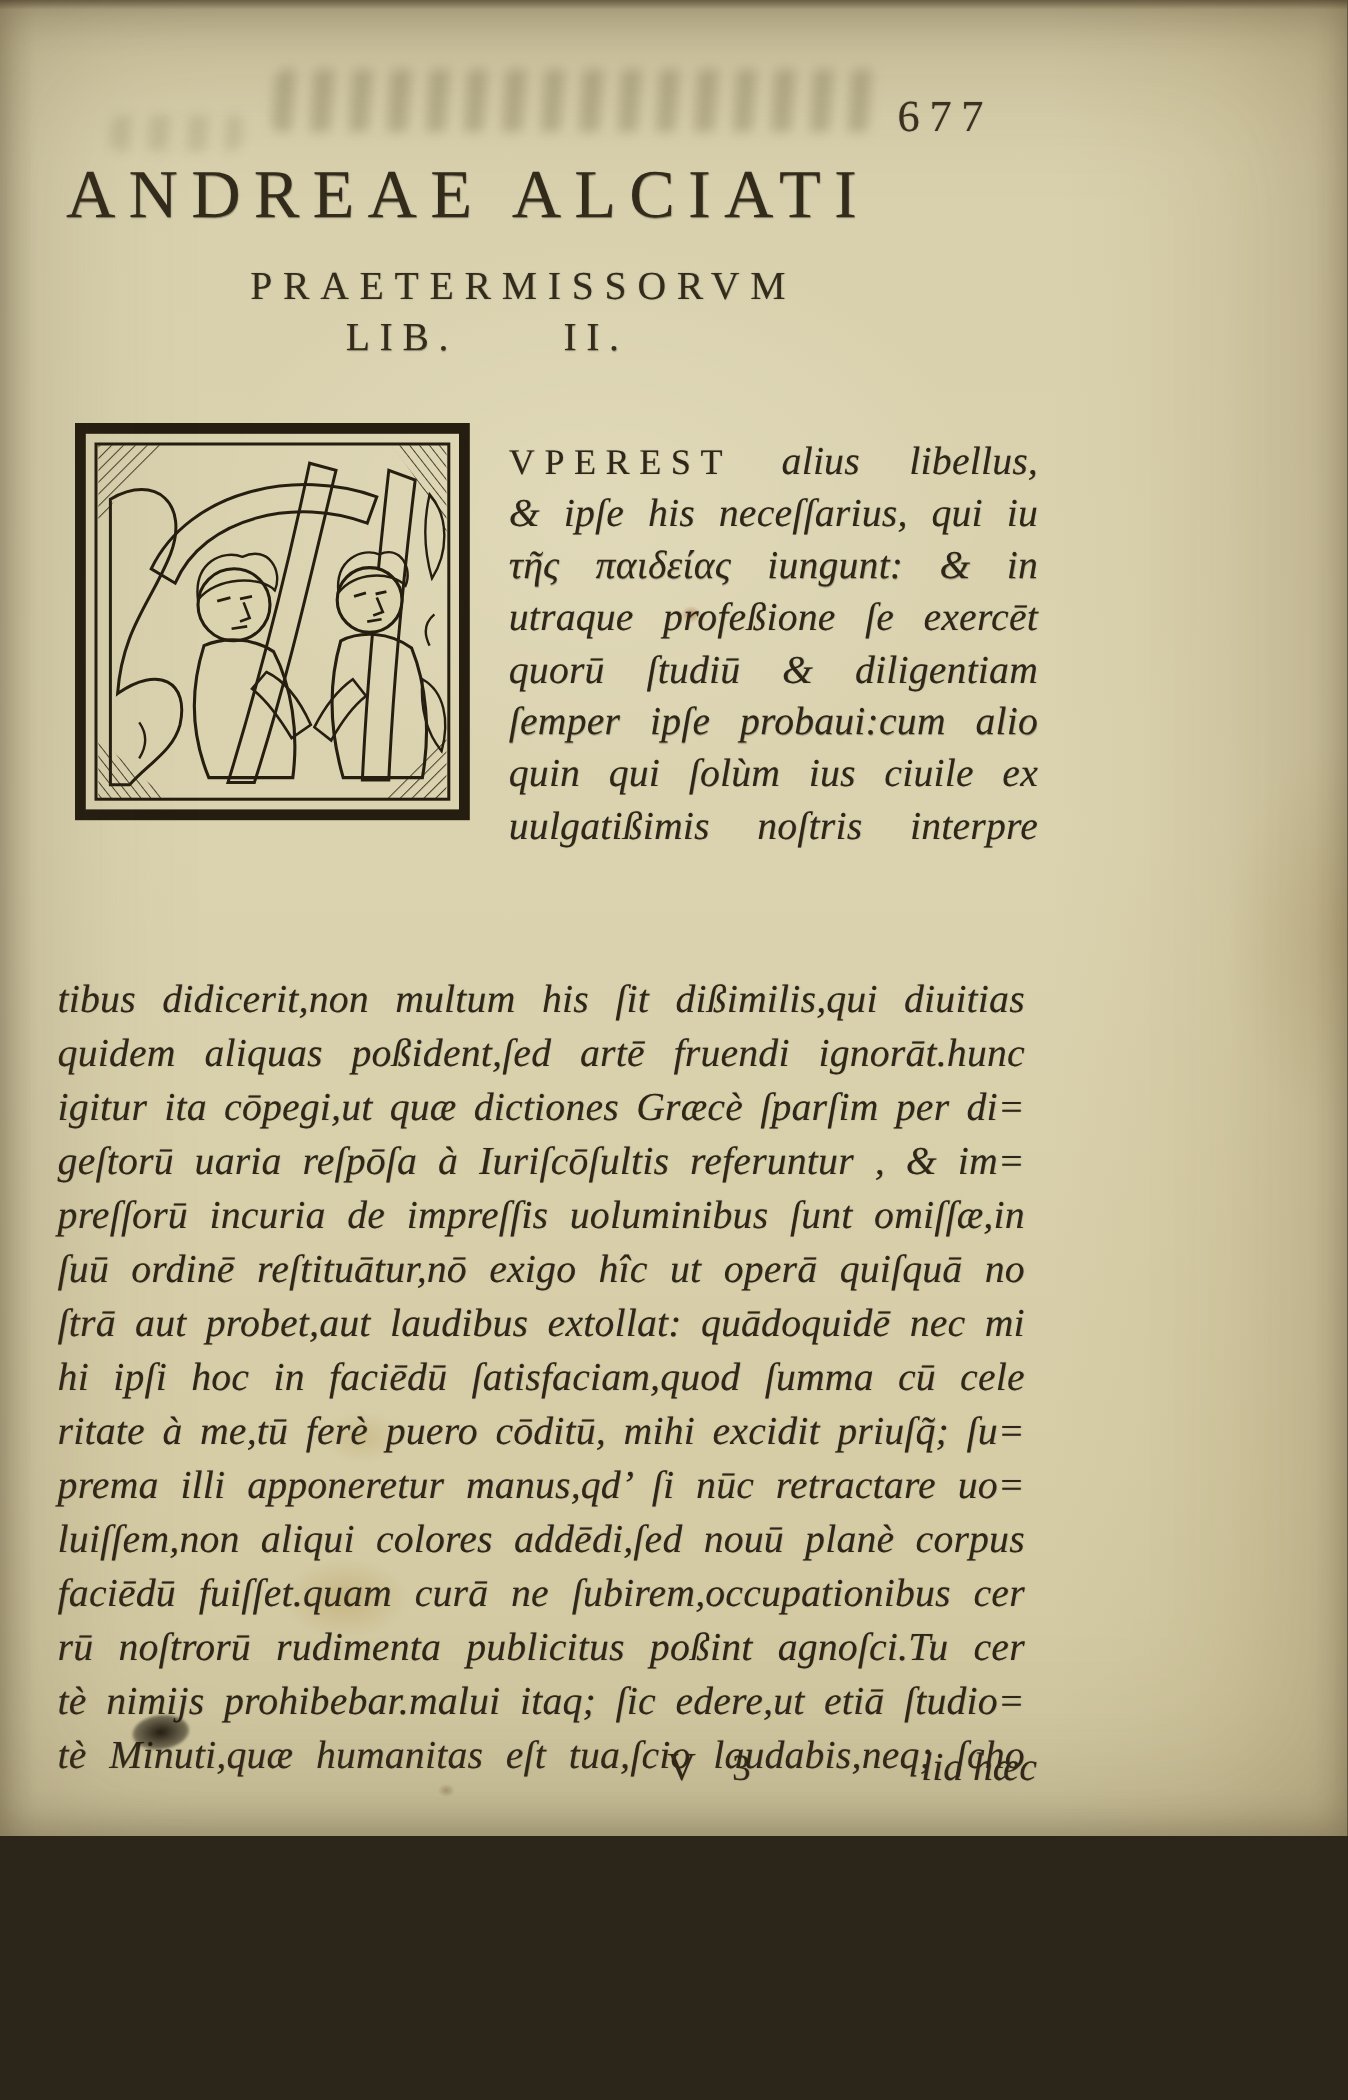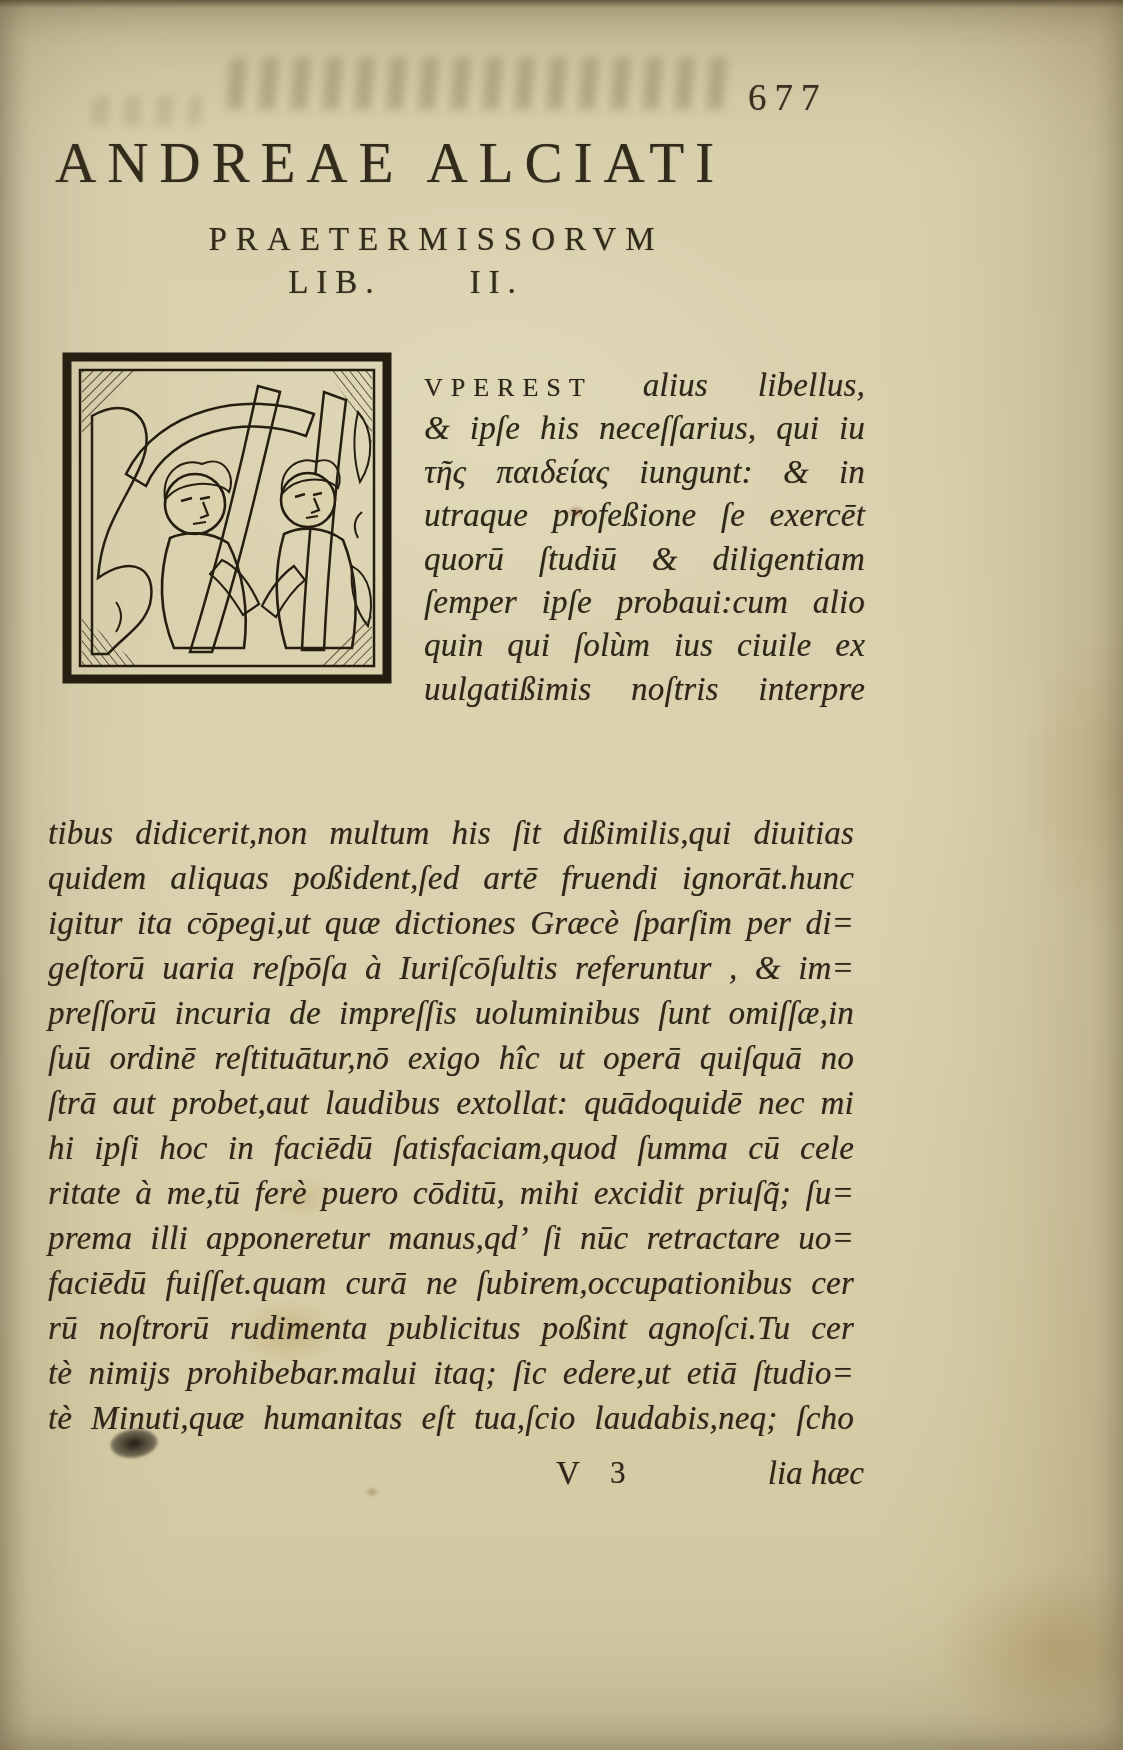--- a/index.html
+++ b/index.html
@@ -1,17 +1,17 @@
 <!DOCTYPE html>
 <html><head>
 <meta charset="utf-8">
 <style>
   html,body{margin:0;padding:0;background:#2b251a;}
   .page{
-    position:relative;width:1123px;height:1750px;overflow:hidden;
+    position:relative;width:1123px;height:1530px;overflow:hidden;
     font-family:"Liberation Serif","DejaVu Serif",serif;color:#2e2618;
     background:
       radial-gradient(ellipse 170px 120px at 1055px 1650px, rgba(153,118,52,.30), transparent 70%),
       radial-gradient(ellipse 130px 230px at 1115px 780px, rgba(160,130,66,.20), transparent 70%),
       radial-gradient(ellipse 75px 48px at 288px 1332px, rgba(168,132,58,.30), transparent 72%),
       radial-gradient(ellipse 46px 30px at 302px 1198px, rgba(170,136,64,.24), transparent 75%),
       radial-gradient(ellipse 11px 9px at 576px 512px, rgba(150,80,40,.5), transparent 80%),
       radial-gradient(ellipse 9px 7px at 372px 1492px, rgba(120,95,50,.4), transparent 80%),
       radial-gradient(ellipse 430px 310px at 500px 430px, rgba(255,250,230,.18), transparent 75%),
       linear-gradient(90deg, rgba(90,75,45,.10) 0, rgba(90,75,45,0) 30px),
@@ -40,21 +40,21 @@
     font-size:33px;letter-spacing:8px;color:#332b1c;text-shadow:0.3px 0.3px 1px rgba(51,43,28,.5);}
   .book-line .lib{margin-right:88px;}
   .woodcut{position:absolute;left:62px;top:352px;width:330px;height:333px;}
   .col{position:absolute;left:424px;top:364px;width:441px;}
   .full{position:absolute;left:48px;top:781px;width:806px;margin-top:30px;}
   .line{font-style:italic;font-size:33px;letter-spacing:.2px;
     text-align:justify;text-align-last:justify;text-justify:inter-word;
     text-shadow:0.35px 0.35px 0.8px rgba(46,38,24,.45);}
   .col .line{height:43.4px;line-height:43.4px;}
   .full .line{height:45px;line-height:45px;}
-  .caps{font-style:normal;font-size:26px;letter-spacing:8px;}
+  .caps{font-style:normal;font-size:30px;letter-spacing:8px;}
   .sig{position:absolute;left:58px;top:1455px;width:806px;height:46px;font-size:33px;
     text-shadow:0.35px 0.35px 0.8px rgba(46,38,24,.45);}
   .sig .v{position:absolute;left:498px;}
   .sig .n3{position:absolute;left:552px;font-size:31px;}
   .sig .catch{position:absolute;right:0;font-style:italic;}
   .blot{position:absolute;left:110px;top:1429px;width:48px;height:29px;border-radius:50%;
     background:radial-gradient(ellipse at 50% 50%, rgba(24,18,10,.95), rgba(24,18,10,.5) 62%, transparent 78%);
     transform:rotate(-7deg);filter:blur(1px);}
   svg .ln{stroke:#261f11;fill:none;}
 </style>
@@ -131,20 +131,21 @@
     <div class="line">tibus didicerit,non multum his ſit dißimilis,qui diuitias</div>
     <div class="line">quidem aliquas poßident,ſed artē fruendi ignorāt.hunc</div>
     <div class="line">igitur ita cōpegi,ut quæ dictiones Græcè ſparſim per di=</div>
     <div class="line">geſtorū uaria reſpōſa à Iuriſcōſultis referuntur , &amp; im=</div>
     <div class="line">preſſorū incuria de impreſſis uoluminibus ſunt omiſſæ,in</div>
     <div class="line">ſuū ordinē reſtituātur,nō exigo hîc ut operā quiſquā no</div>
     <div class="line">ſtrā aut probet,aut laudibus extollat: quādoquidē nec mi</div>
     <div class="line">hi ipſi hoc in faciēdū ſatisfaciam,quod ſumma cū cele</div>
     <div class="line">ritate à me,tū ferè puero cōditū, mihi excidit priuſq̃; ſu=</div>
     <div class="line">prema illi apponeretur manus,qd’ ſi nūc retractare uo=</div>
+    <div class="line">luiſſem,non aliqui colores addēdi,ſed nouū planè corpus</div>
     <div class="line">faciēdū fuiſſet.quam curā ne ſubirem,occupationibus cer</div>
     <div class="line">rū noſtrorū rudimenta publicitus poßint agnoſci.Tu cer</div>
     <div class="line">tè nimijs prohibebar.malui itaq; ſic edere,ut etiā ſtudio=</div>
     <div class="line">tè Minuti,quæ humanitas eſt tua,ſcio laudabis,neq; ſcho</div>
   </div>
 
   <div class="sig">
     <span class="v">V</span>
     <span class="n3">3</span>
     <span class="catch">lia hæc</span>

